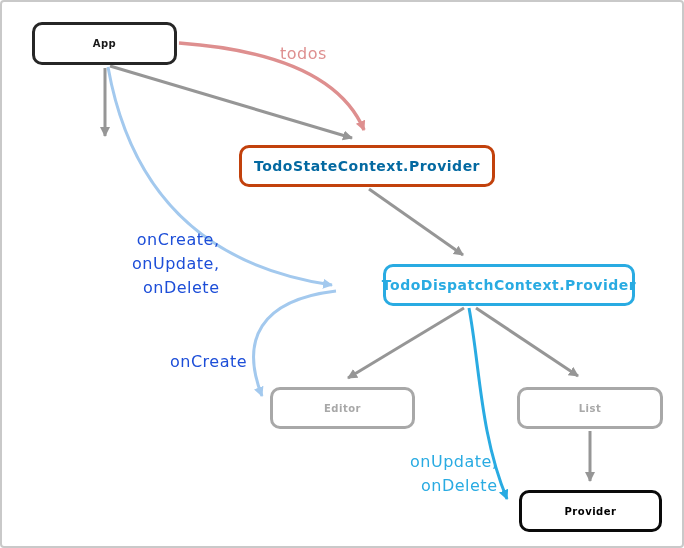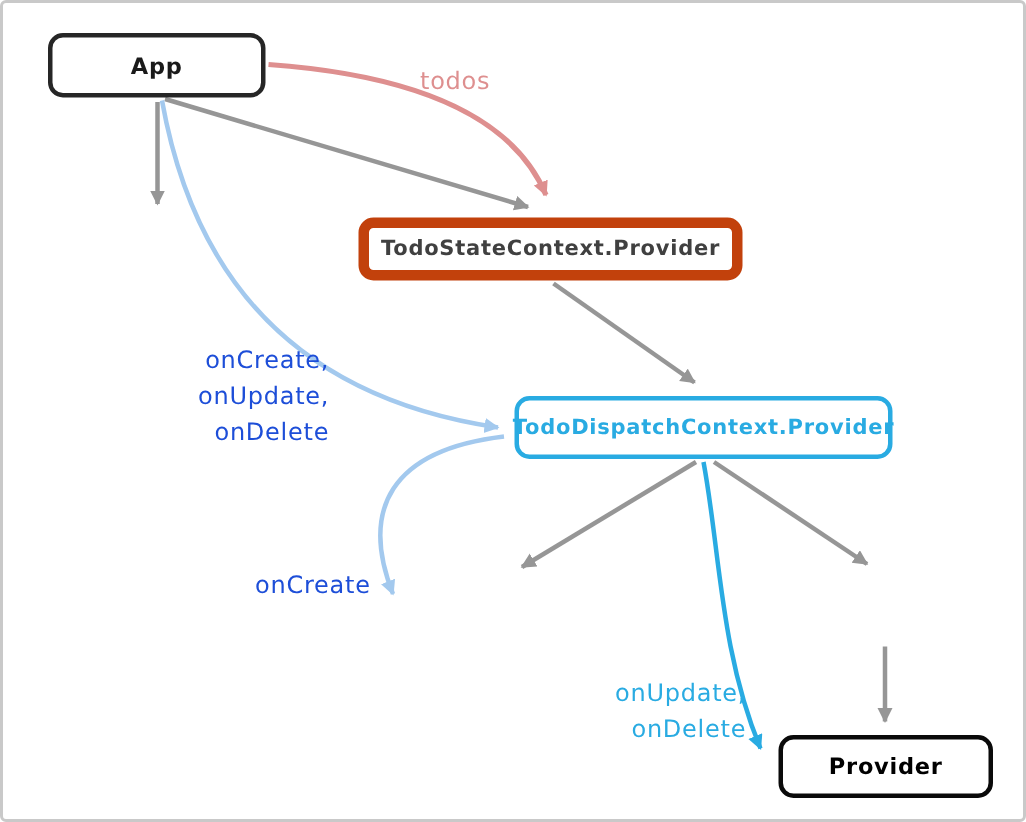--- a/index.html
+++ b/index.html
@@ -27,29 +27,29 @@
   }
   .node {
     position: absolute;
     box-sizing: border-box;
     border-radius: 10px;
     background: #ffffff;
     display: flex;
     align-items: center;
     justify-content: center;
     font-weight: bold;
-    font-size: 15px;
+    font-size: 10px;
     letter-spacing: 0.5px;
     white-space: nowrap;
   }
   .node-black  { border: 3px solid #262626; color: #1a1a1a; }
   .node-black2 { border: 3px solid #0a0a0a; color: #000000; }
   .node-gray   { border: 3px solid #a8a8a8; color: #a8a8a8; }
-  .node-pink   { border: 7px solid #c2410c; color: #404040; }
-  .node-blue   { border: 3px solid #29abe2; color: #29abe2; }
+  .node-pink   { border: 3px solid #c2410c; color: #0369a1; }
+  .node-blue   { border: 3px solid #29abe2; color: #29abe2; margin-left: 40px; }
 
   #node-app          { left: 30px;  top: 20px;  width: 145px; height: 43px; }
   #node-header       { left: 30px;  top: 145px; width: 145px; height: 42px; }
   #node-state        { left: 237px; top: 143px; width: 256px; height: 42px; font-size: 14px; }
   #node-dispatch     { left: 341px; top: 262px; width: 252px; height: 42px; font-size: 14px; }
   #node-editor       { left: 268px; top: 385px; width: 145px; height: 42px; }
   #node-list         { left: 515px; top: 385px; width: 146px; height: 42px; }
   #node-todoitem     { left: 517px; top: 488px; width: 143px; height: 42px; }
 
   .edge-label {
@@ -60,21 +60,21 @@
     line-height: 24px;
     white-space: nowrap;
     text-align: right;
   }
   .lbl-salmon     { color: #de8f8f; }
   .lbl-lightblue  { color: #1d4ed8; }
   .lbl-blue       { color: #29abe2; }
 
   #label-todos          { left: 278px; top: 40px; }
   #label-app-dispatch   { left: 130px; top: 226px; }
-  #label-oncreate       { left: 168px; top: 348px; margin-top: 28px; }
+  #label-oncreate       { left: 168px; top: 348px; }
   #label-dispatch-item  { left: 408px; top: 448px; }
 </style>
 </head>
 <body>
 
 <div class="frame">
 
   <svg class="edges-svg" viewBox="0 0 684 548">
     <defs>
       <marker id="arrow-gray" markerWidth="12" markerHeight="12" refX="9" refY="5" orient="auto" markerUnits="userSpaceOnUse">
@@ -112,21 +112,23 @@
     <path d="M588,429 L588,479" stroke="#969696" stroke-width="3" fill="none" marker-end="url(#arrow-gray)"></path>
   </svg>
 
   <div class="node node-black" id="node-app">App</div>
 
 
   <div class="node node-pink" id="node-state">TodoStateContext.Provider</div>
 
   <div class="node node-blue" id="node-dispatch">TodoDispatchContext.Provider</div>
 
+  <div class="node node-gray" id="node-editor">Editor</div>
 
+  <div class="node node-gray" id="node-list">List</div>
 
   <div class="node node-black2" id="node-todoitem">Provider</div>
 
   <div class="edge-label lbl-salmon" id="label-todos">todos</div>
 
   <div class="edge-label lbl-lightblue" id="label-app-dispatch">
     <div>onCreate,</div>
     <div>onUpdate,</div>
     <div>onDelete</div>
   </div>

